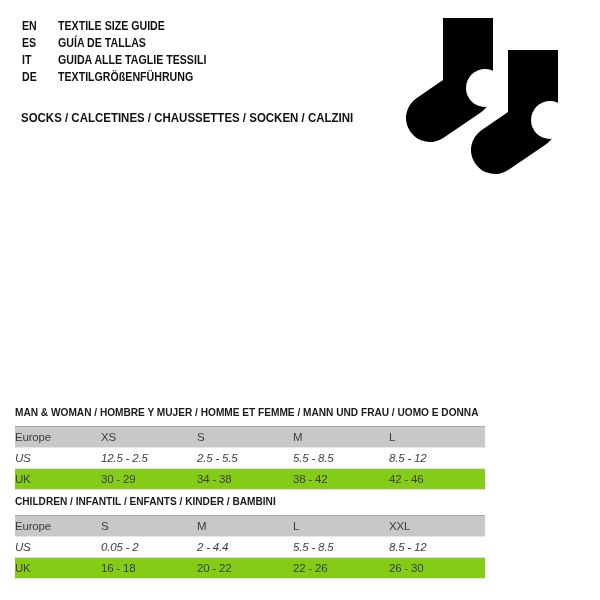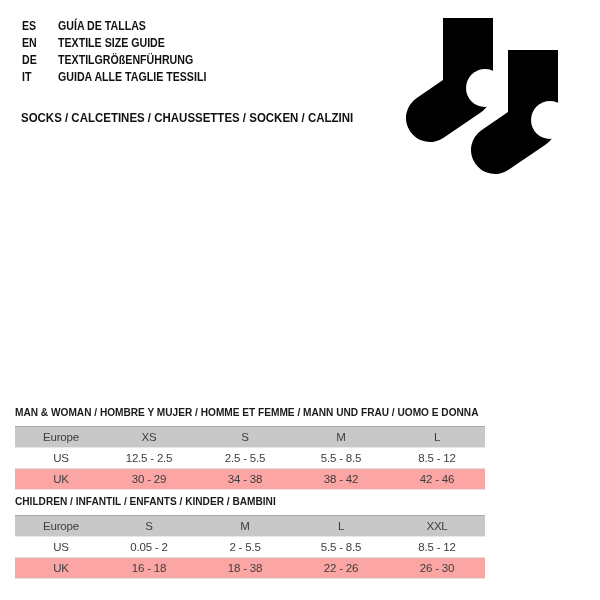--- a/index.html
+++ b/index.html
@@ -43,43 +43,43 @@
   .table-title {
     height: 14px; margin-bottom: 6px;
     font-weight: bold; font-size: 11.5px; color: #1a1a1a;
     white-space: nowrap;
     transform: scaleX(0.88); transform-origin: 0 0;
   }
   table { border-collapse: collapse; width: 470px; table-layout: fixed; }
   col.label-col { width: 86px; }
   th, td {
     font-size: 11.5px; font-weight: normal; color: #3d3d3d;
-    text-align: center; padding: 0; height: 20px;
+    text-align: left; padding: 0; height: 20px;
     letter-spacing: -0.2px; white-space: nowrap;
   }
-  th:first-child, td:first-child { text-align: center; padding-left: 6px; }
+  th:first-child, td:first-child { text-align: left; }
   thead tr { background: #c8c8c8; border-top: 1px solid #a9a9a9; }
-  tbody tr.row-a { background: #ffffff; border-top: 1px solid #e7e7e7; }
-  tbody tr.row-b { background: #fca5a5; border-top: 1px solid #dedede; border-bottom: 1px solid #e4e4e4; }
+  tbody tr.row-a { background: #ffffff; border-top: 1px solid #e7e7e7; font-style: italic; }
+  tbody tr.row-b { background: #84cc16; border-top: 1px solid #dedede; border-bottom: 1px solid #e4e4e4; }
 </style>
 </head>
 <body>
 
 <div class="lang-block">
   <div class="lang-row">
+    <span class="lang-code">EN</span><span class="lang-label">TEXTILE SIZE GUIDE</span>
+  </div>
+  <div class="lang-row">
     <span class="lang-code">ES</span><span class="lang-label">GUÍA DE TALLAS</span>
   </div>
   <div class="lang-row">
-    <span class="lang-code">EN</span><span class="lang-label">TEXTILE SIZE GUIDE</span>
+    <span class="lang-code">IT</span><span class="lang-label">GUIDA ALLE TAGLIE TESSILI</span>
   </div>
   <div class="lang-row">
     <span class="lang-code">DE</span><span class="lang-label">TEXTILGRÖßENFÜHRUNG</span>
-  </div>
-  <div class="lang-row">
-    <span class="lang-code">IT</span><span class="lang-label">GUIDA ALLE TAGLIE TESSILI</span>
   </div>
 </div>
 
 <div class="subtitle">SOCKS / CALCETINES / CHAUSSETTES / SOCKEN / CALZINI</div>
 
 <svg class="socks-svg" width="180" height="160" viewBox="0 0 180 160" aria-hidden="true">
   <g transform="translate(65,32)">
     <path d="M45 0 H95 V70 Q95 86 82 95 L45.6 119.8 A24 24 0 0 1 18.4 80.2 L45 62 Z" fill="#000000"></path>
     <circle cx="87" cy="70" r="19" fill="#ffffff"></circle>
   </g>
@@ -143,26 +143,26 @@
         <th>S</th>
         <th>M</th>
         <th>L</th>
         <th>XXL</th>
       </tr>
     </thead>
     <tbody>
       <tr class="row-a">
         <td>US</td>
         <td>0.05 - 2</td>
-        <td>2 - 5.5</td>
+        <td>2 - 4.4</td>
         <td>5.5 - 8.5</td>
         <td>8.5 - 12</td>
       </tr>
       <tr class="row-b">
         <td>UK</td>
         <td>16 - 18</td>
-        <td>18 - 38</td>
+        <td>20 - 22</td>
         <td>22 - 26</td>
         <td>26 - 30</td>
       </tr>
     </tbody>
   </table>
 </div>
 
 </body></html>

